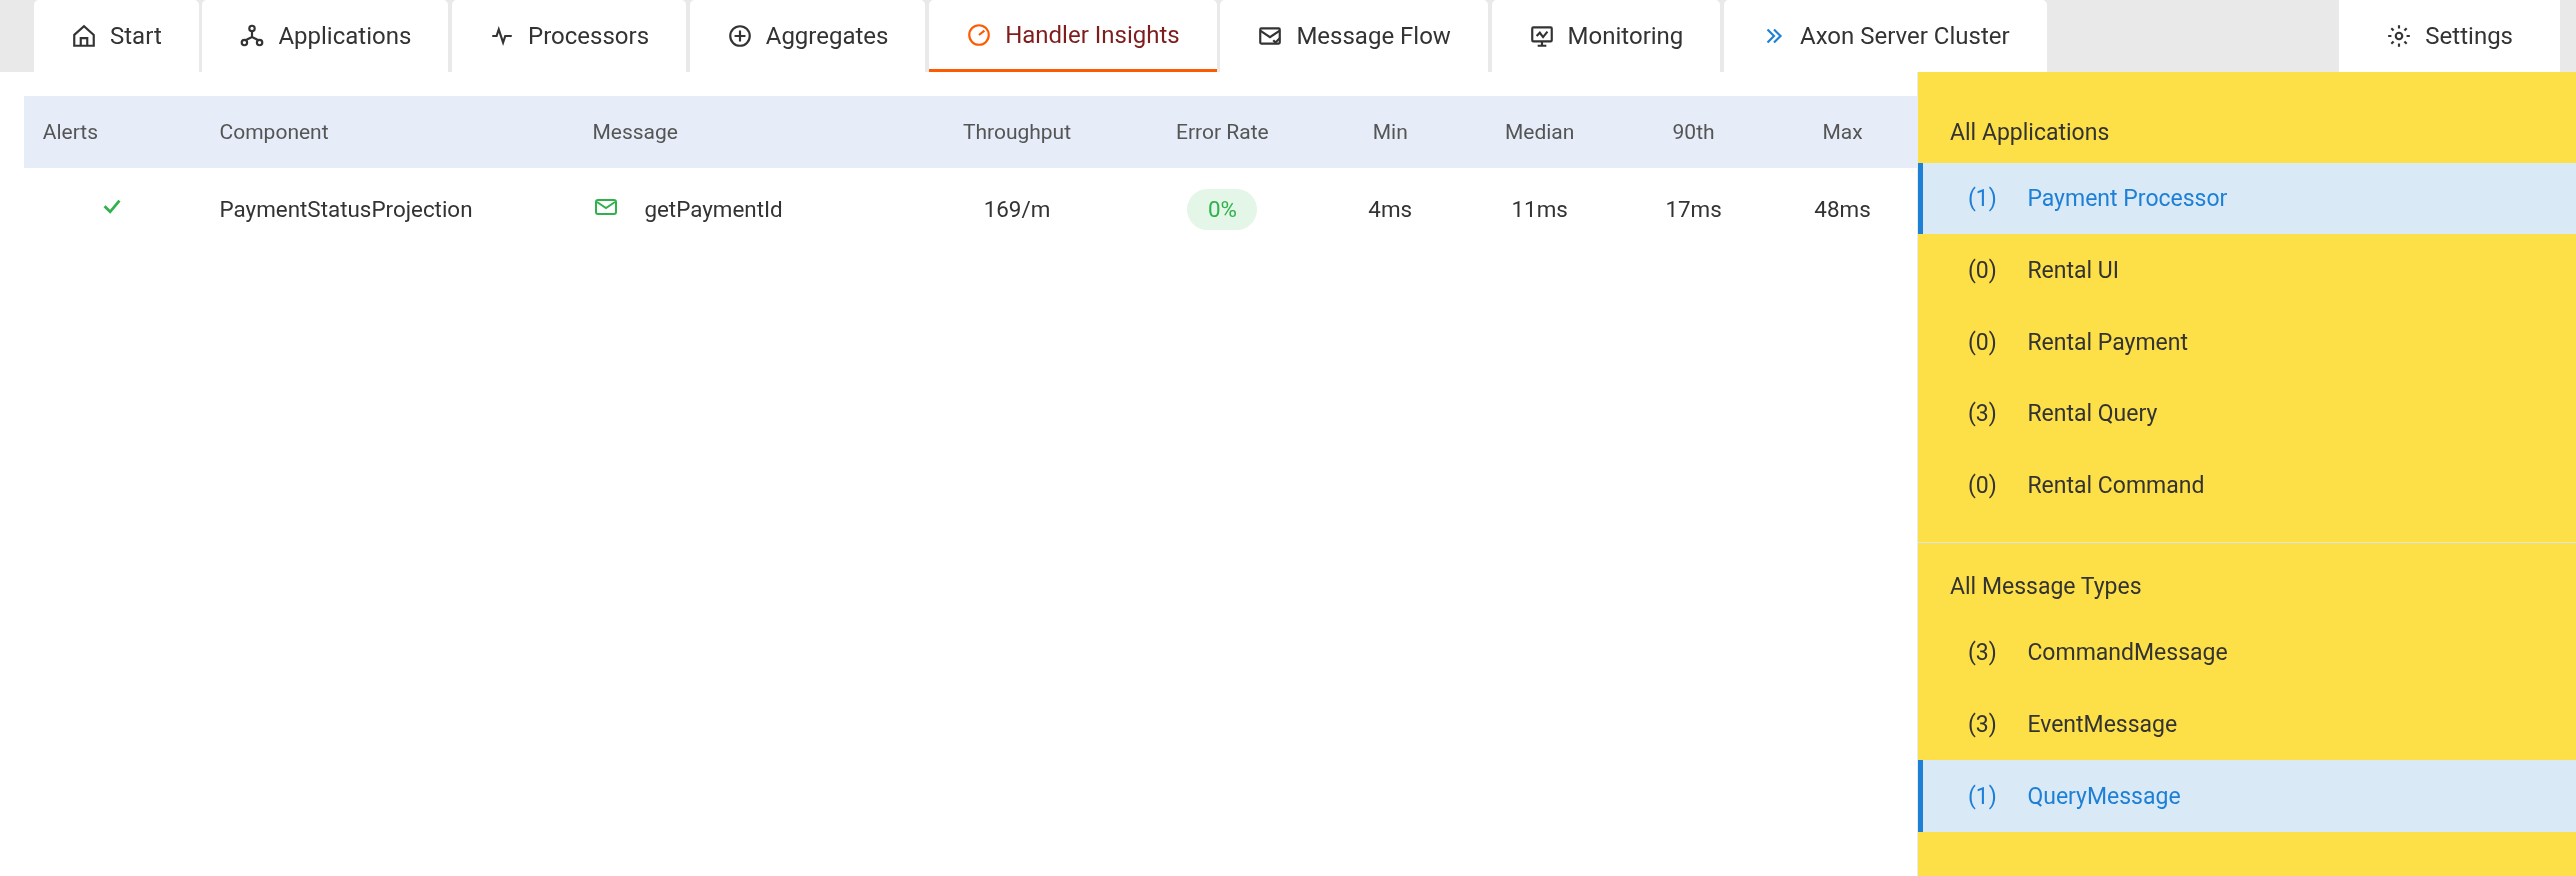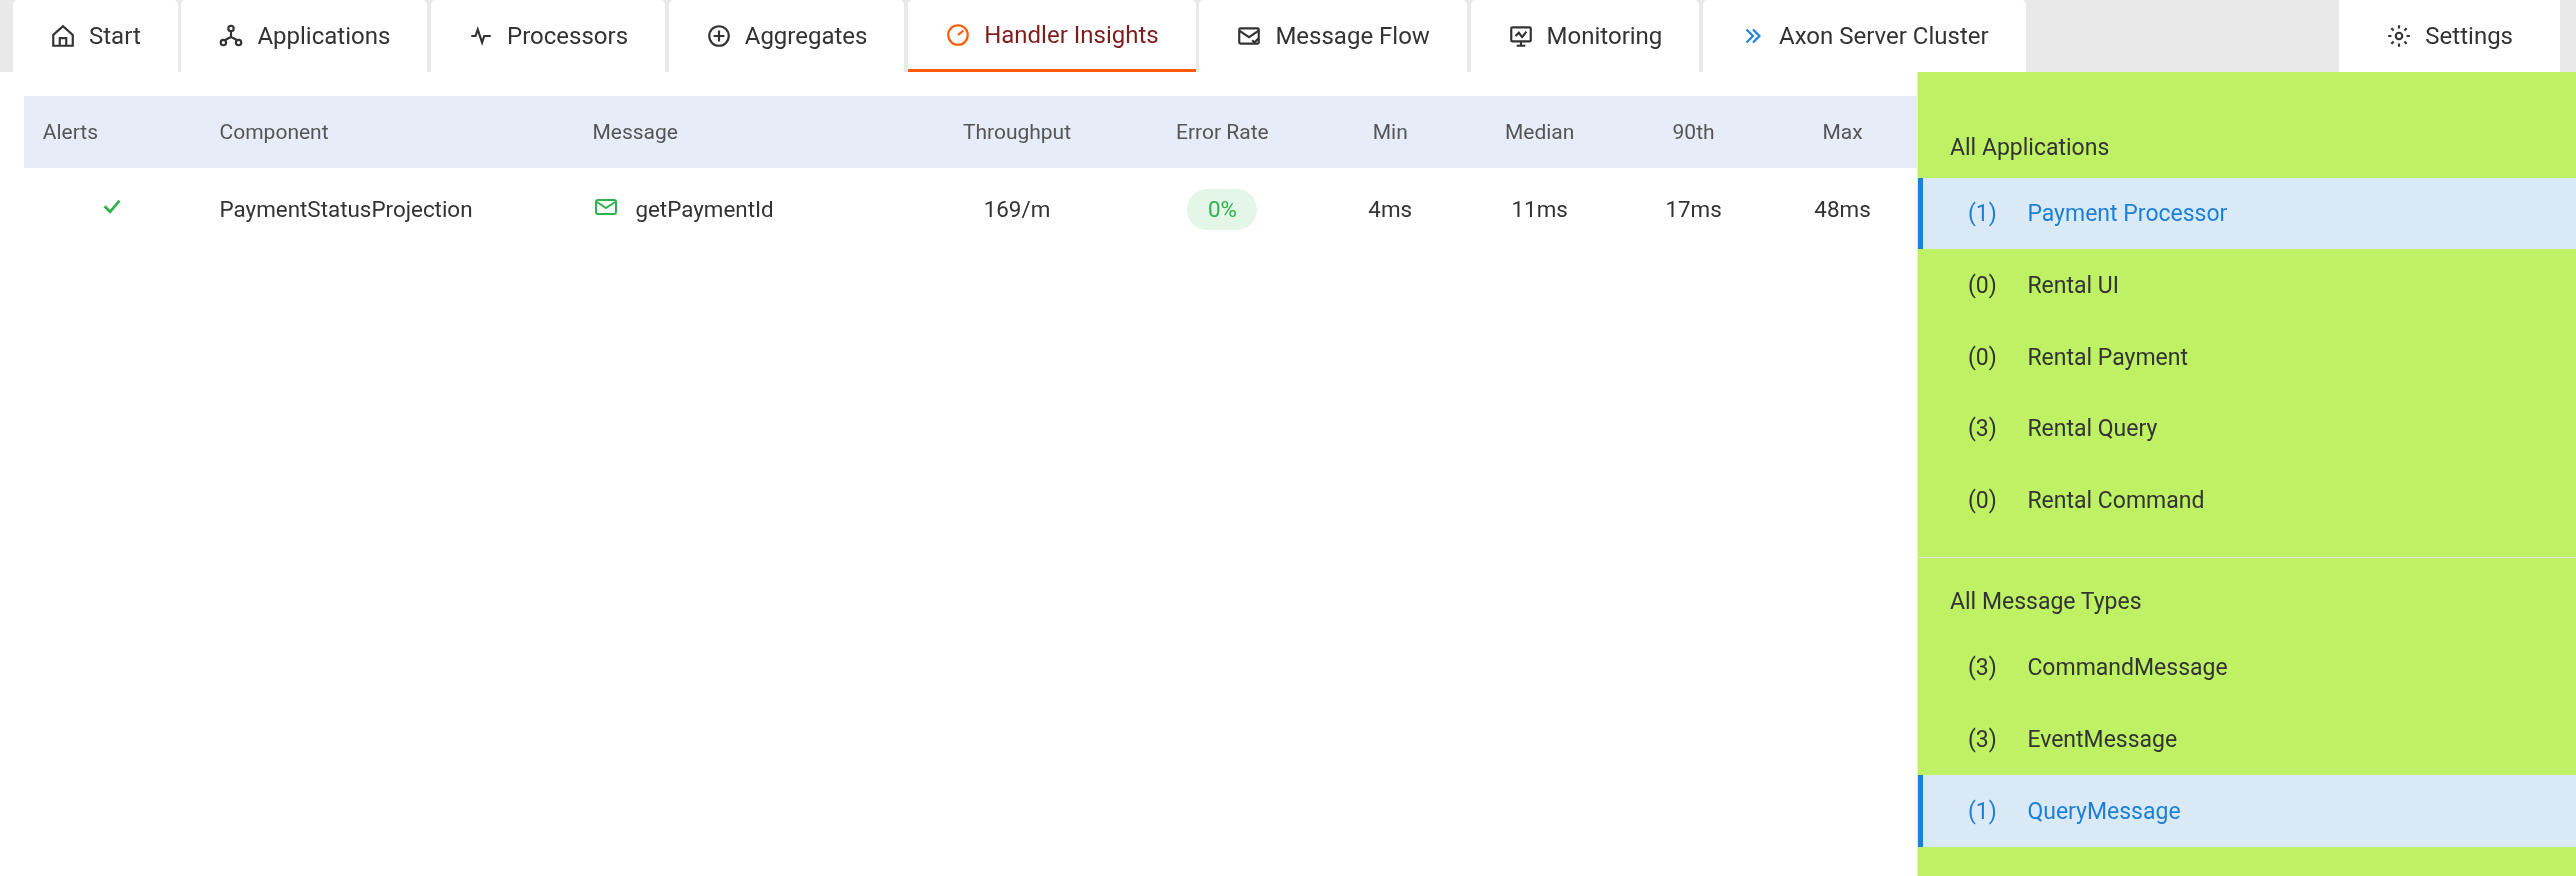--- a/index.html
+++ b/index.html
@@ -7,21 +7,21 @@
     font-family: -apple-system, BlinkMacSystemFont, "Segoe UI", Roboto, "Helvetica Neue", Arial, sans-serif;
     background: #e9e9e9;
     color: #333;
     font-size: 23px;
     width: 2576px;
   }
   .top-tabs {
     display: flex;
     align-items: stretch;
     height: 72px;
-    padding-left: 13px;
+    padding-left: 34px;
   }
   .tab {
     background: #fff;
     border-radius: 4.7px 4.7px 0 0;
     display: flex;
     align-items: center;
     gap: 13px;
     padding: 0 37px;
     margin-right: 3.7px;
     color: #333;
@@ -66,37 +66,37 @@
     padding: 24px 18.7px;
   }
   table.handlers th.center { text-align: center; }
   table.handlers td {
     padding: 20.5px 18.7px;
     font-size: 22.4px;
     color: #333;
     vertical-align: middle;
   }
   table.handlers td.center { text-align: center; }
-  .msg-cell { display: flex; align-items: center; gap: 15px; }
+  .msg-cell { display: flex; align-items: center; gap: 24px; }
   .msg-cell .env-icon svg { width: 28px; height: 24px; stroke: #2fb24c; stroke-width: 2; fill: none; }
   .check-icon svg { width: 28px; height: 22.4px; stroke: #2fb24c; stroke-width: 3; fill: none; }
   .pill {
     display: inline-block;
     background: #e3f6e8;
     color: #2fb24c;
     border-radius: 932px;
     padding: 7.5px 20.5px;
     font-size: 22.4px;
   }
 
   .side-panel {
     width: 668px;
-    background: #bef264;
+    background: #fde047;
     border-left: 0.9px solid #e6edf0;
-    padding-top: 43px;
+    padding-top: 28px;
   }
   .side-section-title {
     font-size: 23px;
     color: #333;
     padding: 18.7px 32px 17px 32px;
   }
   .side-item {
     display: flex;
     align-items: center;
     gap: 22.4px;

